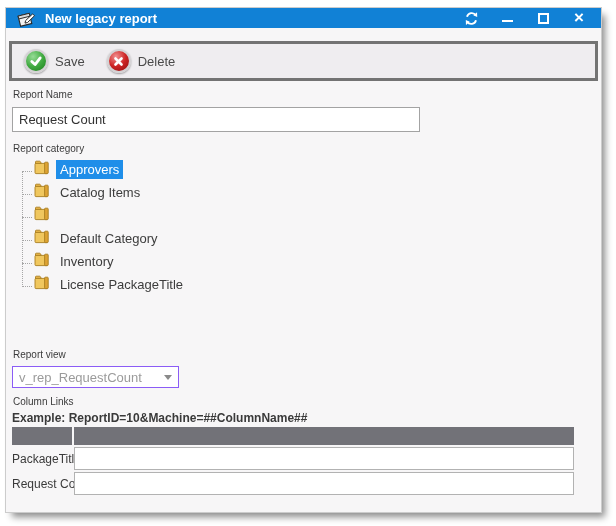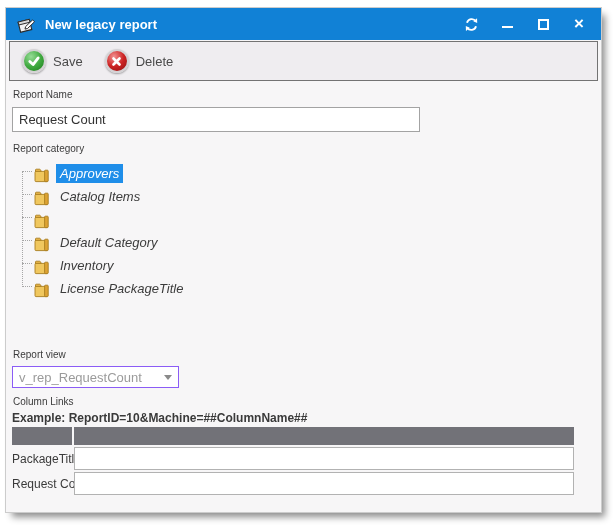--- a/index.html
+++ b/index.html
@@ -7,35 +7,35 @@
               font-family:"Liberation Sans", sans-serif; }
 
   .window {
     position:absolute; left:6px; top:8px; width:595px; height:504px;
     background:#f7f6f7;
     box-shadow: 0 0 0 1px #cccccc, 5px 6px 7px -1px rgba(0,0,0,0.45);
   }
 
   
   .titlebar {
-    position:absolute; left:0; top:0; right:0; height:32px;
+    position:absolute; left:0; top:0; right:0; height:20px;
     background:#1181d6; display:flex; align-items:center; padding:0 10px;
   }
   .title-icon { margin-right:9px; display:flex; }
   .title-text { color:#ffffff; font-size:13px; font-weight:bold; }
   .win-controls { margin-left:auto; display:flex; align-items:center; gap:20px; padding-right:4px; }
   .win-btn { width:16px; height:16px; display:flex; align-items:center; justify-content:center; cursor:default; }
   .min-glyph { width:11px; height:2px; background:#ffffff; margin-top:6px; }
   .max-glyph { width:11px; height:11px; border:2px solid #ffffff; }
   .close-glyph { color:#ffffff; font-size:17px; font-weight:bold; line-height:16px; }
 
   
   .toolbar {
     position:absolute; left:3px; right:3px; top:33px; height:40px;
-    background:#efedf0; border:1px solid #737373;
+    background:#efedf0; border:3px solid #737373;
     display:flex; align-items:center; gap:22px; padding-left:12px;
   }
   .tb-btn { display:flex; align-items:center; gap:7px; cursor:default; }
   .tb-circle {
     width:24px; height:24px; border-radius:50%;
     border:2px solid #d4d2d4; box-shadow:0 1px 2px rgba(0,0,0,0.35);
     display:flex; align-items:center; justify-content:center;
   }
   .save-circle   { background: radial-gradient(circle at 35% 28%, #96dc96 0%, #42ab42 50%, #197d19 100%); }
   .delete-circle { background: radial-gradient(circle at 35% 28%, #f29090 0%, #cd2424 50%, #8d0e0e 100%); }
@@ -54,21 +54,21 @@
     padding:0 6px; outline:none;
   }
   .report-name-input { left:6px; top:99px; width:408px; height:25px; }
 
   
   .tree { position:absolute; left:8px; top:152px; width:330px; }
   .tree-vline {
     position:absolute; left:8px; top:11px; height:116px;
     border-left:1px dotted #a6a6a6;
   }
-  .tree-row { position:relative; height:23px; display:flex; align-items:flex-end; padding-left:20px;font-style:italic; }
+  .tree-row { position:relative; height:23px; display:flex; align-items:flex-start; padding-left:20px; }
   .tree-row::before {
     content:''; position:absolute; left:8px; top:11px; width:10px;
     border-top:1px dotted #a6a6a6;
   }
   .folder-icon { display:flex; margin-right:5px; }
   .tree-label { font-size:13px; color:#3c3c3c; padding:2px 4px; white-space:nowrap; }
   .tree-row.selected .tree-label { background:#1f8ee9; color:#ffffff; }
 
   
   .dropdown {

